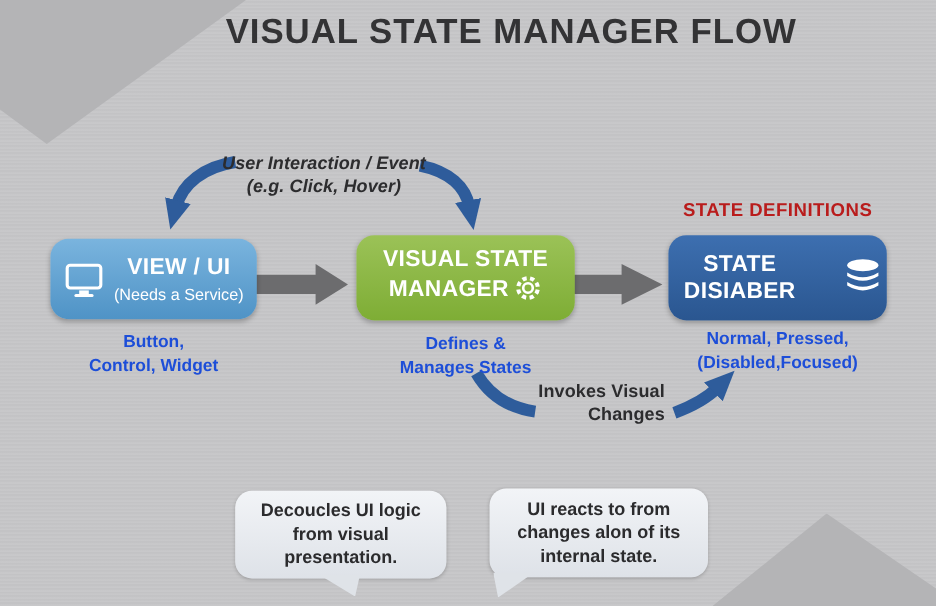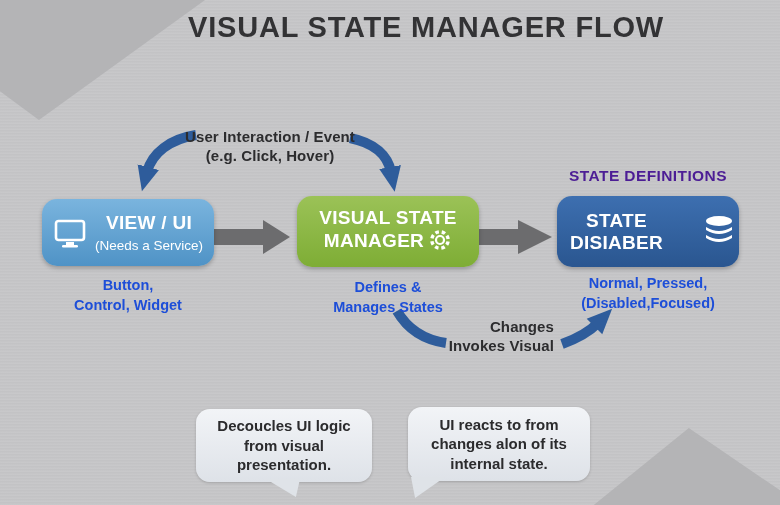--- a/index.html
+++ b/index.html
@@ -19,21 +19,21 @@
     clip-path:polygon(52% 0,100% 81%,100% 100%,2% 100%);}
   .page-title{
     position:absolute;left:0;top:11px;width:780px;text-align:center;
     font-size:29px;font-weight:bold;color:#333335;letter-spacing:.8px;padding-left:36px;
   }
   .svg-layer{position:absolute;left:0;top:0;}
   .lbl{
     position:absolute;color:#2c2c2e;font-size:15px;font-weight:bold;
     line-height:1.28;letter-spacing:.1px;
   }
-  .lbl.top-event{left:150px;top:127px;width:240px;text-align:center;}
+  .lbl.top-event{left:150px;top:127px;width:240px;text-align:center;font-style:italic;}
   .lbl.invokes{left:438px;top:317px;width:116px;text-align:right;}
   .node{
     position:absolute;border-radius:15px;display:flex;align-items:center;
     justify-content:center;color:#fff;
     box-shadow:0 2px 4px rgba(0,0,0,.25);
   }
   .node .ttl{font-size:19px;font-weight:bold;letter-spacing:.3px;line-height:1.12;text-align:center;}
   .node .sub{font-size:13.5px;text-align:center;margin-top:5px;}
   .node-view{left:42px;top:199px;width:172px;height:67px;
     background:linear-gradient(180deg,#7ab4de 0%,#4f93c6 100%);}
@@ -41,21 +41,21 @@
     background:linear-gradient(180deg,#9bc257 0%,#7ead35 100%);}
   .node-state{left:557px;top:196px;width:182px;height:71px;
     background:linear-gradient(180deg,#3d6fb0 0%,#2a5690 100%);gap:19px;}
   .node .icon-left{margin-right:8px;display:flex;}
   .node .icon-right{margin-left:10px;display:flex;}
   .node-vsm .ttl{width:148px;}
   .node-state .ttl{width:112px;}
   .gear-inline{display:inline-block;vertical-align:-5px;margin-left:4px;}
   .hdr{
     position:absolute;left:557px;top:167px;width:182px;text-align:center;
-    font-size:15.5px;font-weight:bold;color:#4c1d95;letter-spacing:.4px;
+    font-size:15.5px;font-weight:bold;color:#b91c1c;letter-spacing:.4px;
   }
   .caption{
     position:absolute;text-align:center;color:#1d4ed8;
     font-size:14.5px;font-weight:bold;line-height:1.35;
   }
   .cap-view{left:42px;top:276px;width:172px;}
   .cap-vsm{left:297px;top:278px;width:182px;}
   .cap-state{left:557px;top:274px;width:182px;}
   .bubble{
     position:absolute;border-radius:14px;
@@ -146,22 +146,22 @@
 <div class="caption cap-vsm">
   <div>Defines &amp;</div>
   <div>Manages States</div>
 </div>
 <div class="caption cap-state">
   <div>Normal, Pressed,</div>
   <div>(Disabled,Focused)</div>
 </div>
 
 <div class="lbl invokes">
+  <div>Invokes Visual</div>
   <div>Changes</div>
-  <div>Invokes Visual</div>
 </div>
 
 <div class="bubble bubble-1">
   <span>Decoucles UI logic from visual presentation.</span>
 </div>
 <div class="tail tail-1"></div>
 
 <div class="bubble bubble-2">
   <span>UI reacts to from changes alon of its internal state.</span>
 </div>

